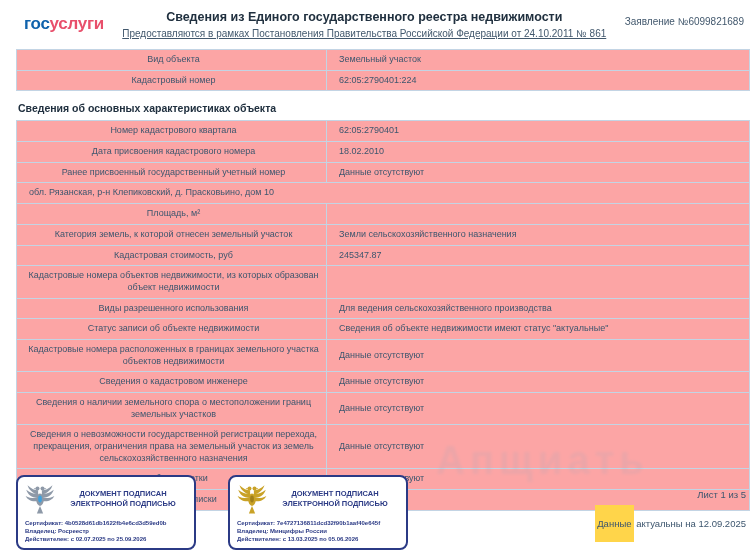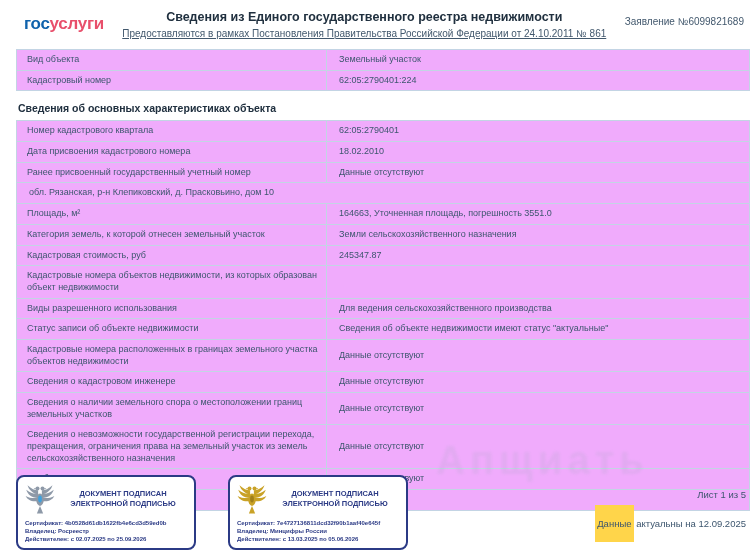--- a/index.html
+++ b/index.html
@@ -11,21 +11,21 @@
   
   .header { display:flex; align-items:flex-start; padding:10px 14px 6px 16px; }
   .logo { font-size:17px; font-weight:bold; letter-spacing:-0.3px; padding-top:4px; white-space:nowrap; }
   .logo .lg-blue { color:#0f62ac; }
   .logo .lg-red  { color:#e84f6b; }
   .header-center { flex:1; text-align:center; padding:0 10px; }
   .doc-title { font-size:12.5px; font-weight:bold; color:#20303f;text-align:center; }
   .doc-subtitle { font-size:10px; color:#42586d; margin-top:4px;text-decoration:underline; }
   .app-number { font-size:10px; color:#42586d; padding-top:6px; white-space:nowrap; }
   
-  .tbl { border:1px solid #c3d4e4; margin:4px 8px 0 8px; background:#f0abfc; }
+  .tbl { border:1px solid #c3d4e4; margin:4px 8px 0 8px; background:#fca5a5;text-align:center; }
   .trow { display:flex; border-bottom:1px solid #c3d4e4; }
   .trow:last-child { border-bottom:none; }
   .cl { width:310px; padding:4px 6px 4px 10px; border-right:1px solid #c3d4e4;
         font-size:9px; line-height:1.3; color:#3d566e; }
   .cv { flex:1; padding:4px 6px 4px 12px; font-size:9px; line-height:1.3; color:#3d566e;
         display:flex; align-items:center; }
   .section-heading { margin:11px 8px 6px 10px; font-size:10.5px; font-weight:bold; color:#20303f; }
   
   .watermark {
     position:absolute; left:428px; top:438px; font-size:40px; font-weight:bold;
@@ -89,21 +89,20 @@
     </div>
       <div class="trow">
       <div class="cl">Ранее присвоенный государственный учетный номер</div>
       <div class="cv">Данные отсутствуют</div>
     </div>
       <div class="trow">
       <div class="cv">обл. Рязанская, р-н Клепиковский, д. Прасковьино, дом 10</div>
     </div>
       <div class="trow">
       <div class="cl">Площадь, м²</div>
-      <div class="cv">164663, Уточненная площадь, погрешность 3551.0</div>
     </div>
       <div class="trow">
       <div class="cl">Категория земель, к которой отнесен земельный участок</div>
       <div class="cv">Земли сельскохозяйственного назначения</div>
     </div>
       <div class="trow">
       <div class="cl">Кадастровая стоимость, руб</div>
       <div class="cv">245347.87</div>
     </div>
       <div class="trow">

